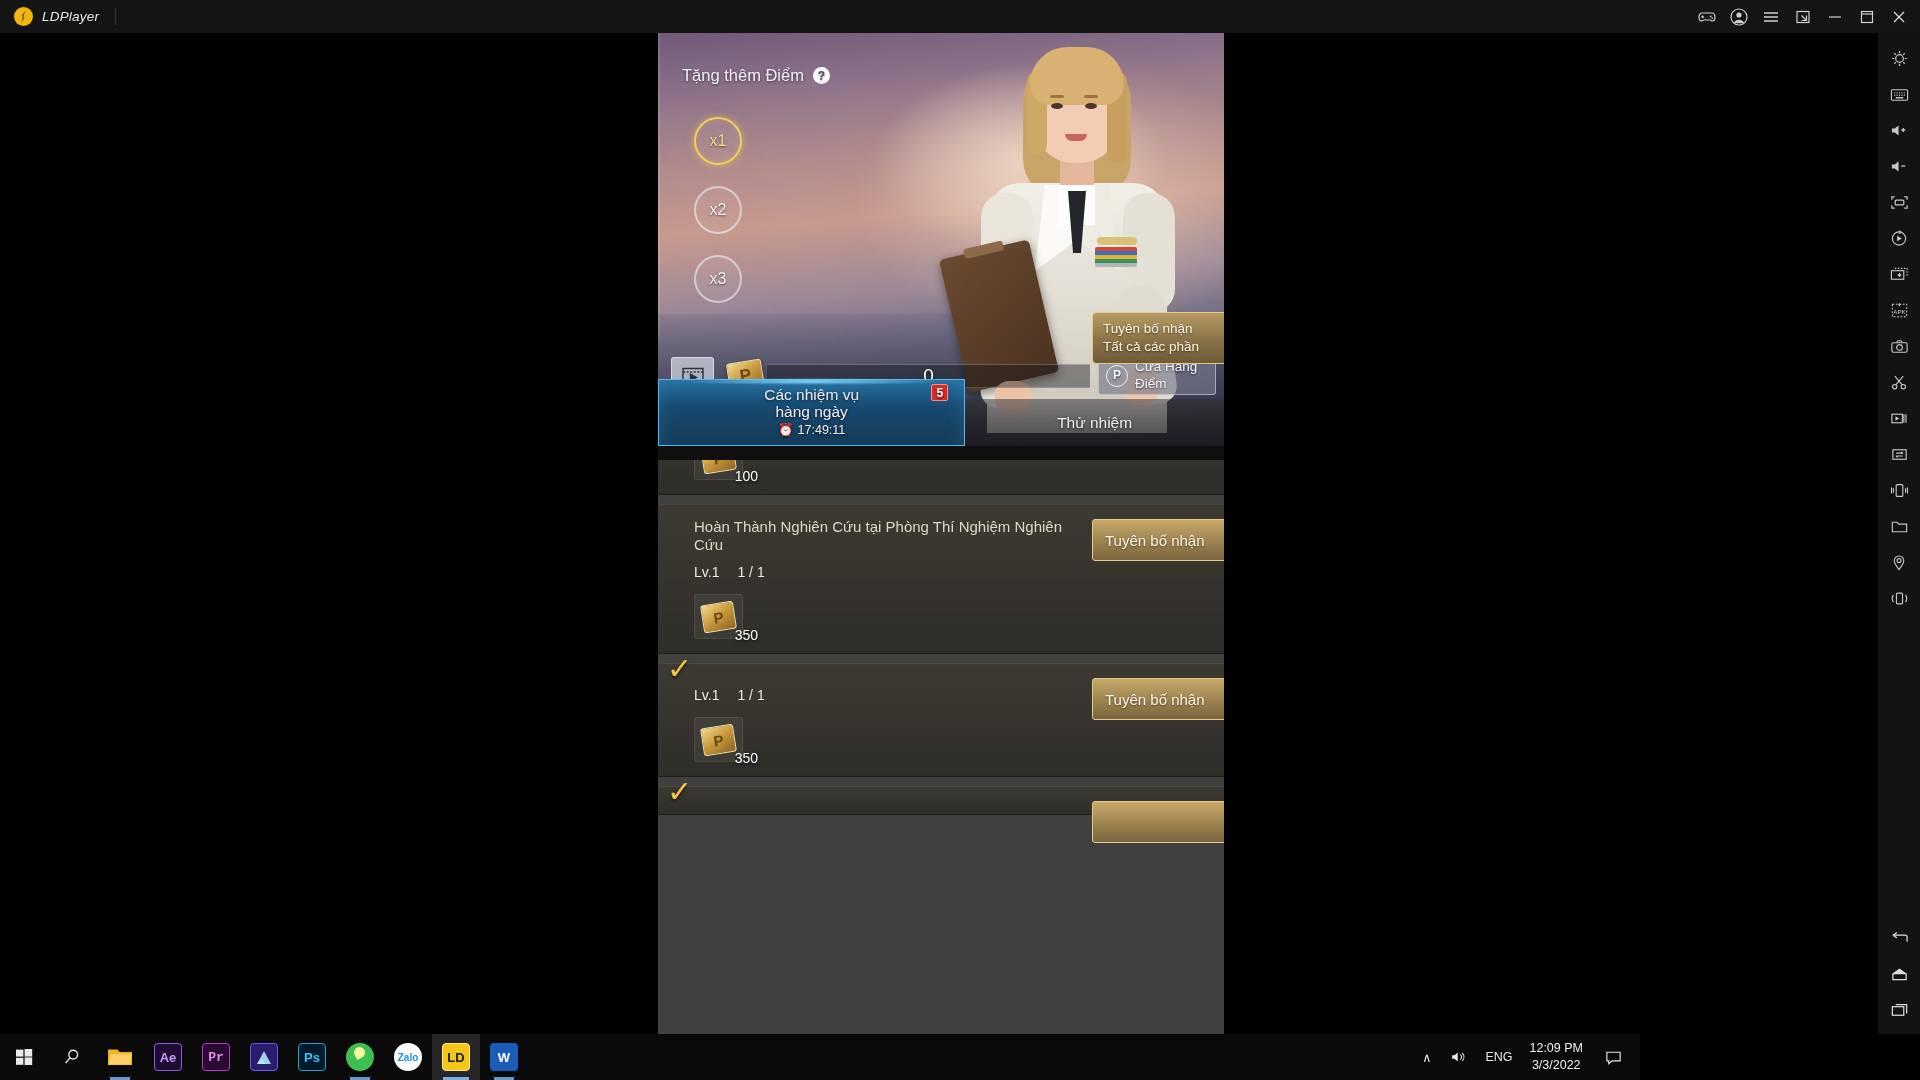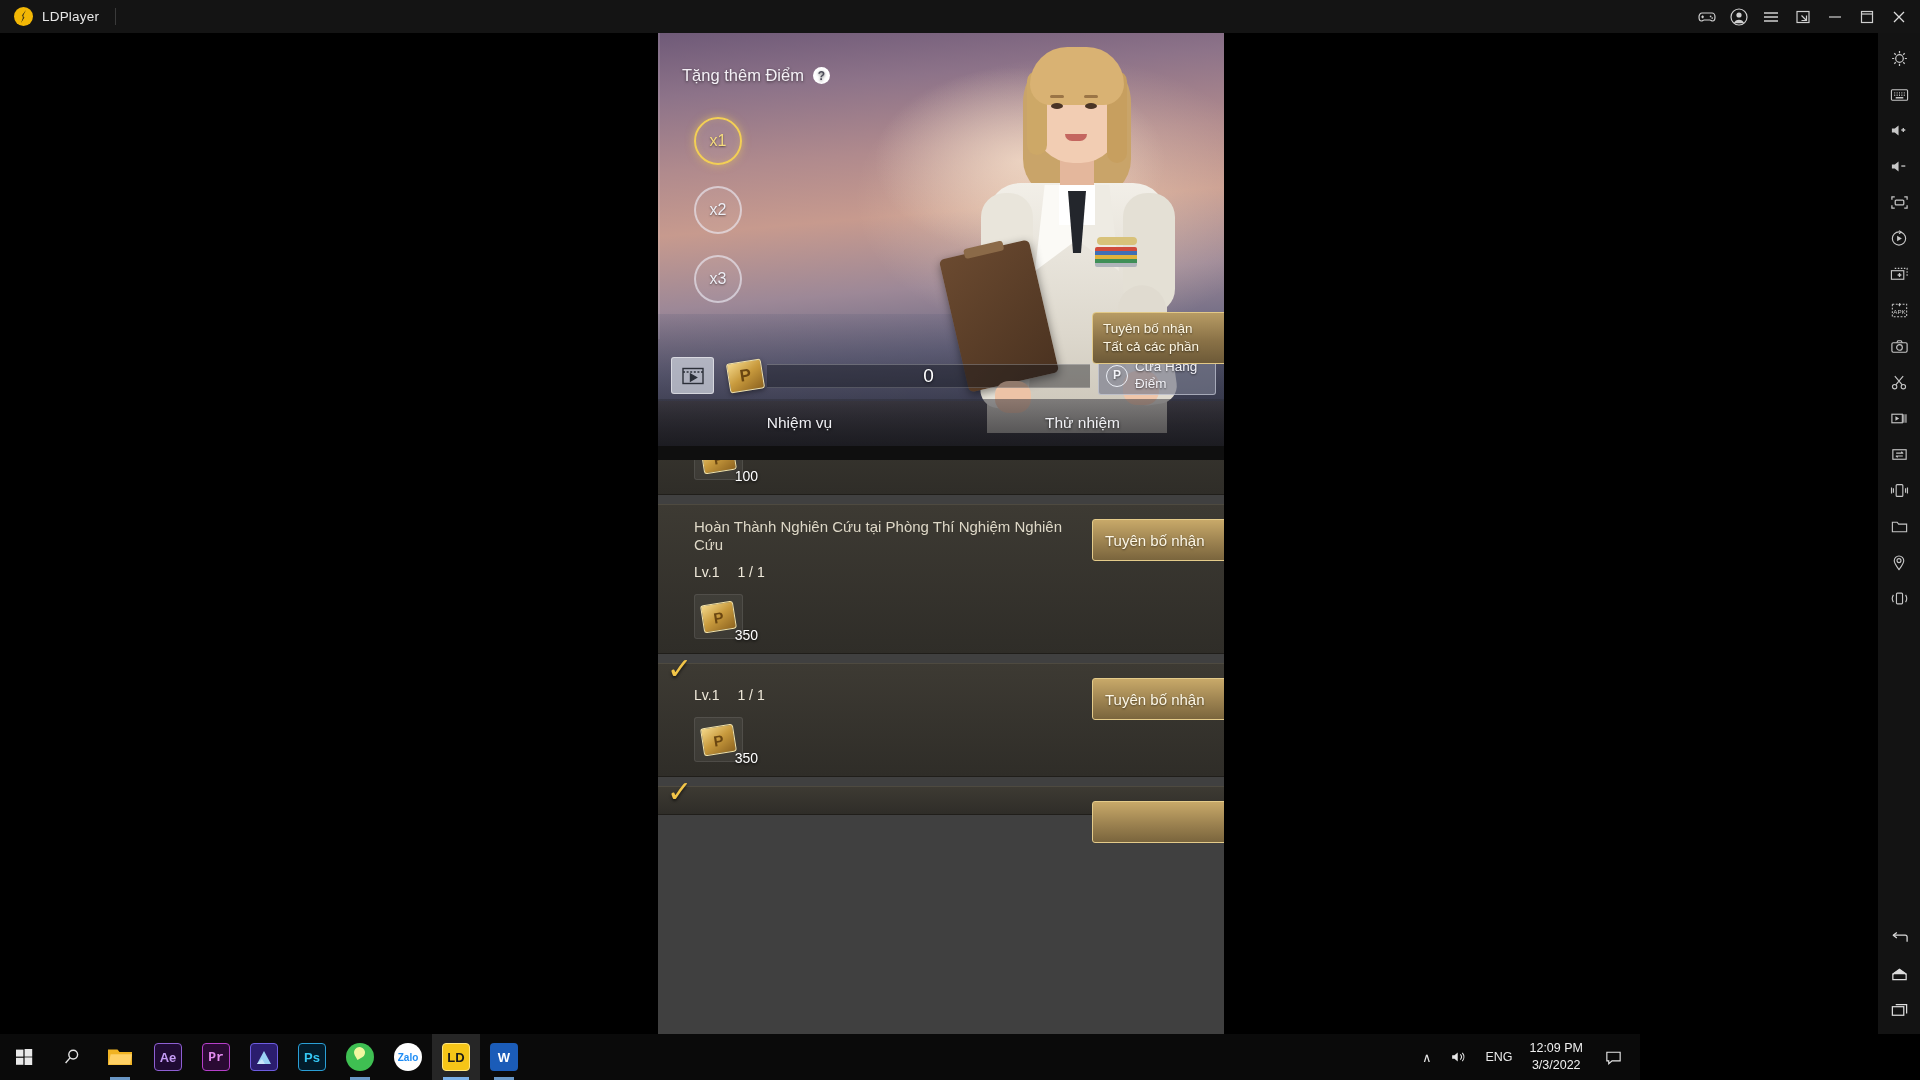--- a/index.html
+++ b/index.html
@@ -27,21 +27,21 @@
     background: #f2b705;
     position: relative; flex: none;
   }
   .ld-logo::after {
     content: "";
     position: absolute; left: 7px; top: 3px;
     width: 5px; height: 13px;
     background: #1a1a1a;
     clip-path: polygon(100% 0, 25% 55%, 70% 55%, 0 100%, 55% 45%, 15% 45%);
   }
-  .tb-brand-name { color: #e8e8e8; font-size: 13.5px; letter-spacing: .2px; }
+  .tb-brand-name { color: #e8e8e8; font-size: 13.5px; letter-spacing: .2px; font-style: italic; }
   .tb-divider { width: 1px; background: #3a3a3a; margin: 8px 0; }
 
   .tb-tabs { display: flex; align-items: stretch; }
   .tb-tab {
     display: flex; align-items: center; gap: 9px;
     padding: 0 15px;
     color: #cfcfcf; font-size: 13.5px;
     position: relative;
   }
   .tb-tab.active {
@@ -656,22 +656,28 @@
       <div class="shop-btn">
         <span class="shop-p">P</span>
         <span>
           <span>Cửa Hàng</span><br>
           <span>Điểm</span>
         </span>
       </div>
     </div>
 
     <div class="tabbar">
-      <div class="gtab">
-        <span class="t-line">Nhiệm vụ</span>
+      <div class="gtab mid active">
+        <span class="t-line">Các nhiệm vụ</span>
+        <span class="t-line">hàng ngày</span>
+        <span class="t-timer">
+          <span>⏰</span>
+          <span>17:49:11</span>
+        </span>
+        <span class="badge">5</span>
       </div>
       <div class="gtab">
         <span class="t-line">Thử nhiệm</span>
       </div>
     </div>
   </div>
 
   <div class="mission-list">
 
     <div class="mrow clipped-top">

